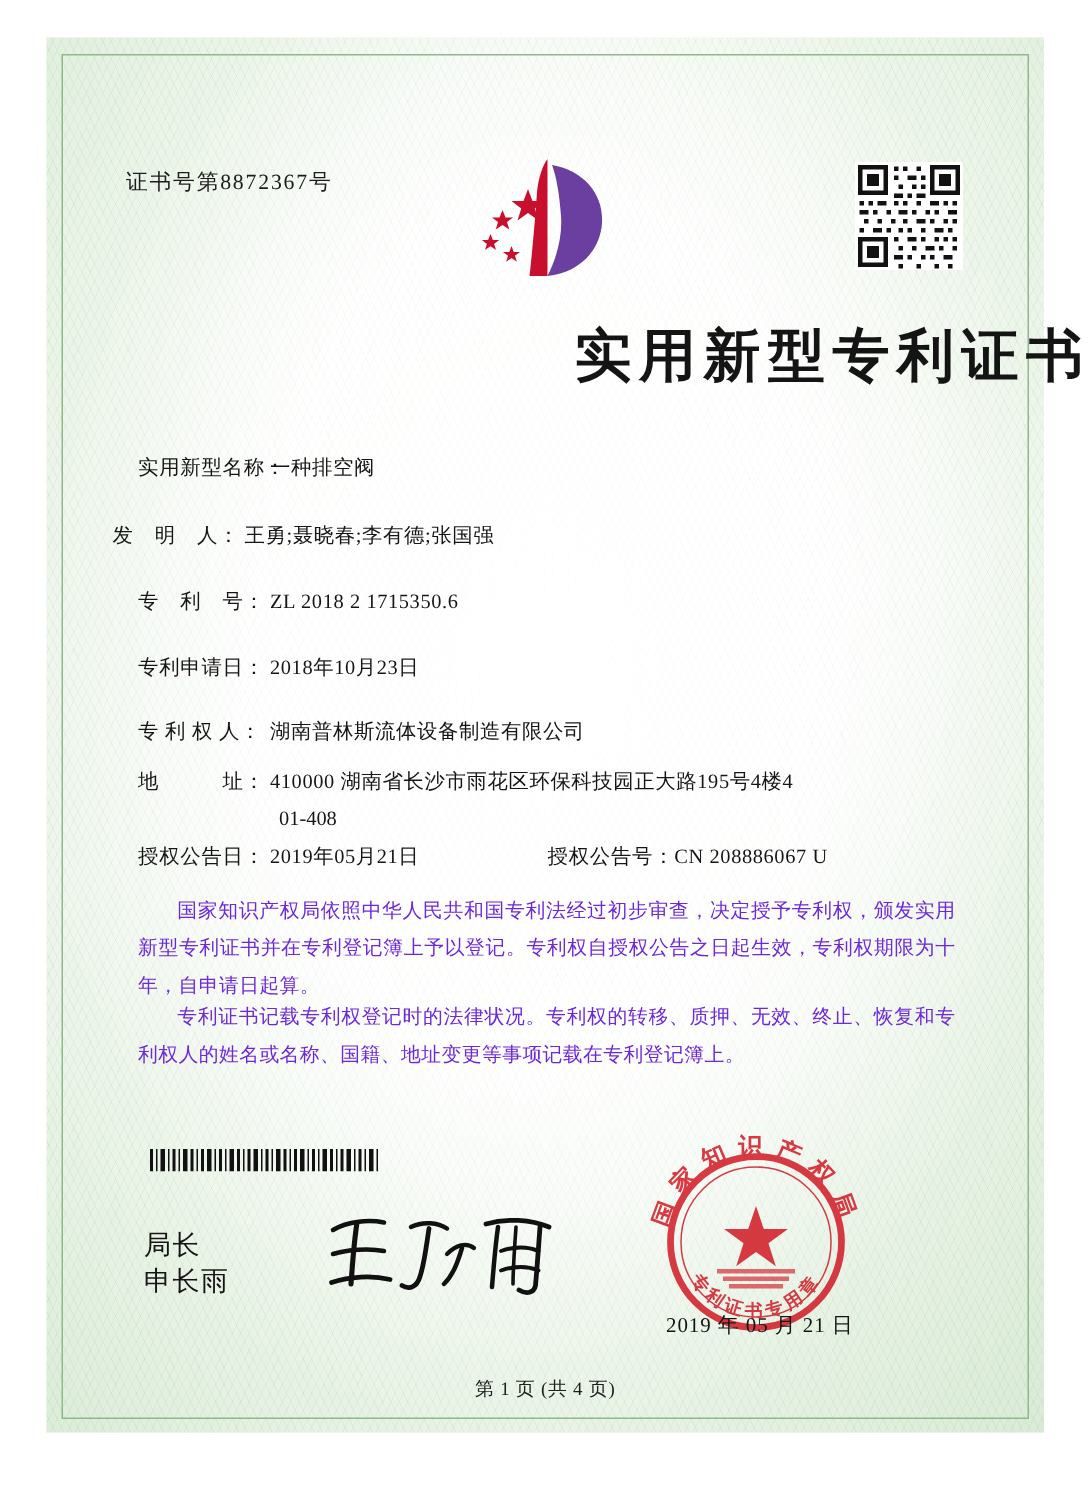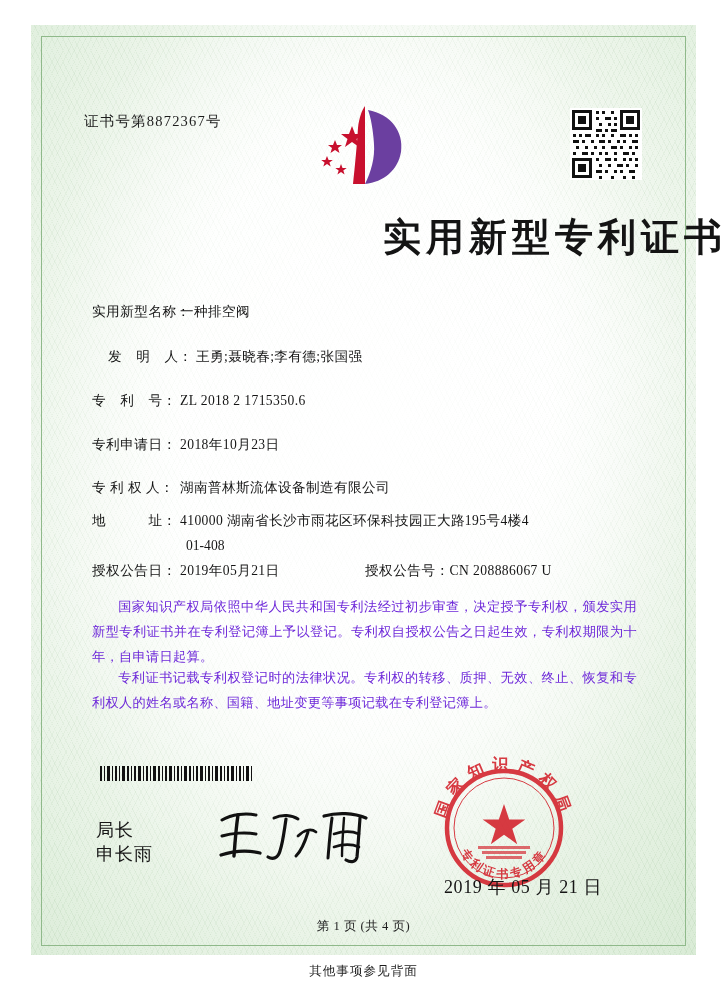--- a/index.html
+++ b/index.html
@@ -121,21 +121,21 @@
   .field .lbl {
     display: inline-block;
     letter-spacing: 0.5px;
   }
   .field .val {
     display: inline-block;
     letter-spacing: 0.4px;
   }
 
   .f-name   { left: 92px; top: 303px; }
-  .f-inv    { left: 108px; top: 348px; }
+  .f-inv    { left: 75px; top: 348px; }
   .f-pat    { left: 92px; top: 392px; }
   .f-appd   { left: 92px; top: 436px; }
   .f-owner  { left: 92px; top: 479px; }
   .f-addr   { left: 92px; top: 487px; margin-top: 25px; }
   .f-addr2  { left: 186px; top: 538px; }
   .f-grant  { left: 92px; top: 562px; }
   .f-pubno  { left: 365px; top: 562px; }
 
   .lbl-name  { width: 88px; }
   .lbl-sp    { width: 88px; }
@@ -187,21 +187,21 @@
     position: absolute;
     left: 212px;
     top: 806px;
     width: 165px;
     height: 62px;
   }
   .sig-date {
     position: absolute;
     left: 444px;
     top: 875px;
-    font-size: 18px;
+    font-size: 14px;
     letter-spacing: 0.6px;
     color: #151515;
     white-space: nowrap;
   }
 
   .page-no {
     position: absolute;
     left: 0;
     top: 918px;
     width: 727px;
@@ -460,14 +460,13 @@
           <path d="M132,12 C131,26 130,40 130,50" stroke-width="2.4"></path>
         </g>
       </svg>
     </div>
 
     <div class="sig-date">2019 年 05 月 21 日</div>
 
     <div class="page-no">第 1 页 (共 4 页)</div>
   </div>
 
-  <div class="footer-note">其他事项参见背面</div>
 </div>
 
 </body></html>

